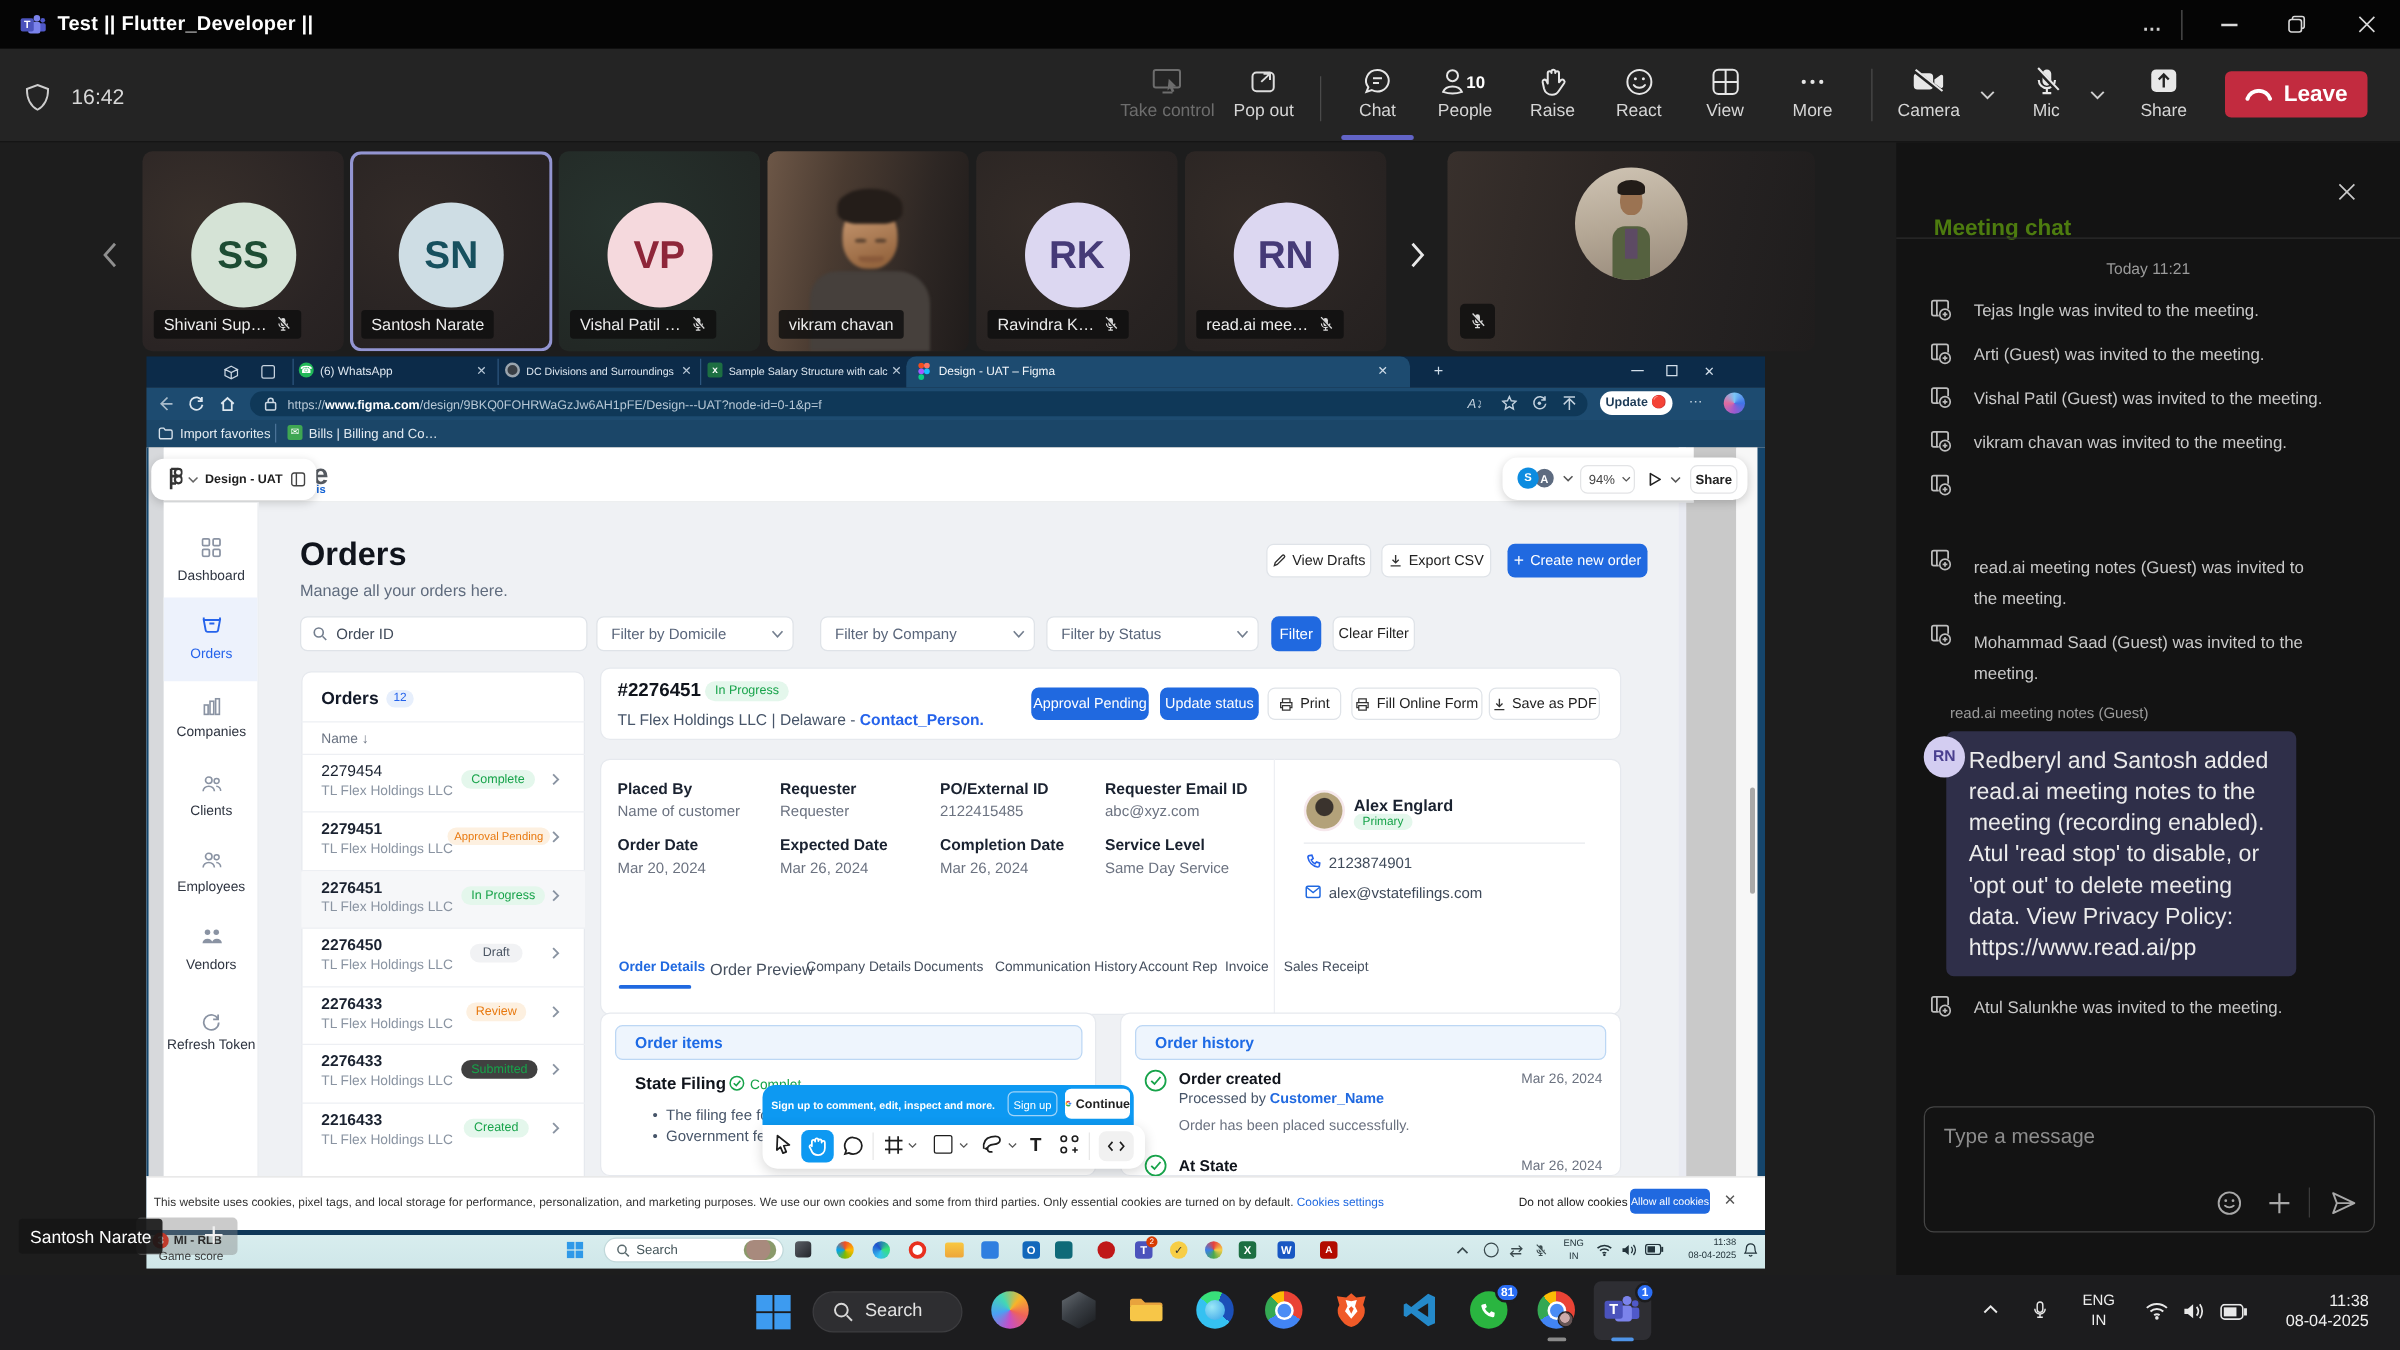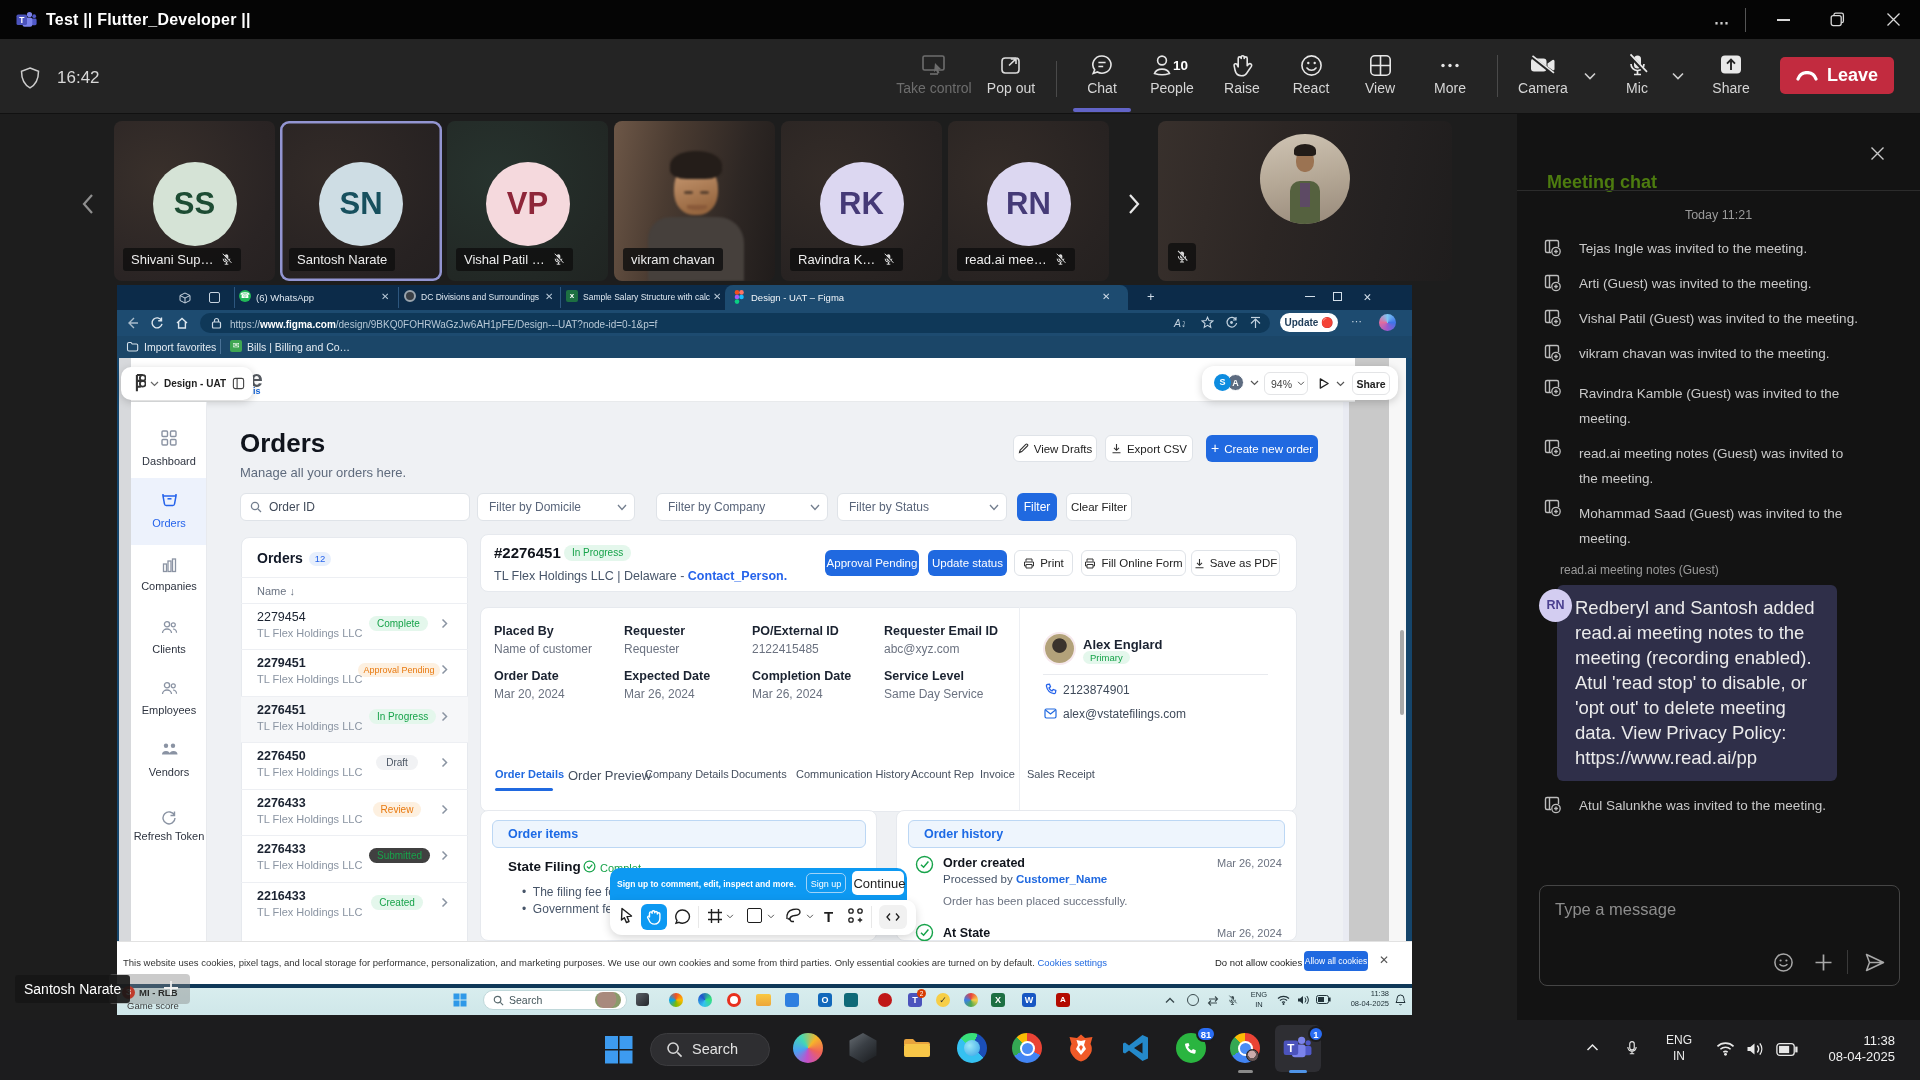--- a/index.html
+++ b/index.html
@@ -628,21 +628,21 @@
       <div class="abs" style="left:493px; top:583px; width:297px; height:32px; background:#0d99f2; border-radius:10px 10px 0 0;"></div>
       <div class="abs" style="left:500px; top:594px; font-size:8.5px; font-weight:bold; color:#fff; white-space:nowrap;">Sign up to comment, edit, inspect and more.</div>
       <div class="abs" style="left:689px; top:588px; width:40px; height:20px; border:1px solid #9fd3f8; border-radius:5px; font-size:9px; color:#fff; text-align:center; line-height:20px; white-space:nowrap;">Sign up</div>
       <div class="abs" style="left:735px; top:586px; width:52px; height:24px; background:#fff; border-radius:5px; display:flex; align-items:center; justify-content:center; gap:3px;">
         <svg width="10" height="10" viewBox="0 0 10 10">
             <path d="M9 5.1 q0 -0.8 -0.15 -1.4 L5.1 3.7 L5.1 5.9 L7.3 5.9 Q7.1 6.9 6.3 7.5" fill="#4285f4"></path>
             <path d="M5.1 9 q1.7 0 2.9 -1.1 L6.3 6.5 Q5.8 6.9 5.1 6.9 Q3.7 6.9 3.2 5.7 L1.3 7.2 Q2.5 9 5.1 9" fill="#34a853"></path>
             <path d="M3.2 5.7 Q3 5.2 3 4.9 Q3 4.6 3.2 4.1 L1.3 2.6 Q0.8 3.7 0.8 4.9 Q0.8 6.1 1.3 7.2 Z" fill="#fbbc05"></path>
             <path d="M5.1 2.9 Q6 2.9 6.7 3.5 L6.9 1.5 Q5.9 0.8 5.1 0.8 Q2.5 0.8 1.3 2.6 L3.2 4.1 Q3.7 2.9 5.1 2.9" fill="#ea4335"></path>
           </svg>
-        <span style="font-size:13px; font-weight:normal; color:#222;text-align:center;">Continue</span>
+        <span style="font-size:10px; font-weight:bold; color:#222;text-align:center;">Continue</span>
       </div>
 
       <div class="abs" style="left:493px; top:615px; width:306px; height:35px; background:#fff; border-radius:0 10px 12px 12px; box-shadow:0 3px 10px rgba(0,0,0,.16);"></div>
       <svg class="abs" style="left:502px; top:622px;" width="15" height="17" viewBox="0 0 15 17">
           <path d="M3 1.5 L12.5 9 L8 9.6 L10 14.5 L7.4 15.5 L5.4 10.7 L2.5 13 Z" fill="none" stroke="#1e1e1e" stroke-width="1.4" stroke-linejoin="round"></path>
         </svg>
       <div class="abs" style="left:524px; top:619px; width:26px; height:26px; background:#0d99f2; border-radius:6px;"></div>
       <svg class="abs" style="left:529px; top:623px;" width="16" height="18" viewBox="0 0 16 18">
           <path d="M3.5 9 L3.5 5.2 a1.3 1.3 0 0 1 2.6 0 L6.1 4 a1.3 1.3 0 0 1 2.6 0 L8.7 4.8 a1.3 1.3 0 0 1 2.6 0 L11.3 6 a1.3 1.3 0 0 1 2.6 0 L13.9 10.5 a5.4 5.4 0 0 1 -5.4 5.6 a5.8 5.8 0 0 1 -5.5 -4 L1.6 9.4 a1.4 1.4 0 0 1 1.9 -1.3 Z" fill="none" stroke="#fff" stroke-width="1.4" stroke-linejoin="round"></path>
         </svg>
@@ -798,21 +798,20 @@
         <circle cx="13" cy="13.5" r="4.2" fill="#131313" stroke="#bdbdbd" stroke-width="1.3"></circle>
         <path d="M13 11.6 L13 15.4 M11.1 13.5 L14.9 13.5" stroke="#bdbdbd" stroke-width="1.3"></path>
       </svg>
     <div class="abs evt" style="left:62px; top:232px;">vikram chavan was invited to the meeting.</div>
     <svg class="abs evticon" style="left:26px; top:264px;" width="19" height="19" viewBox="0 0 19 19">
         <path d="M15.5 9 L15.5 4 Q15.5 2.5 14 2.5 L4 2.5 Q2.5 2.5 2.5 4 L2.5 13 Q2.5 14.5 4 14.5 L8 14.5" fill="none" stroke="#bdbdbd" stroke-width="1.4"></path>
         <path d="M6.5 2.5 L6.5 14.5" stroke="#bdbdbd" stroke-width="1.4"></path>
         <circle cx="13" cy="13.5" r="4.2" fill="#131313" stroke="#bdbdbd" stroke-width="1.3"></circle>
         <path d="M13 11.6 L13 15.4 M11.1 13.5 L14.9 13.5" stroke="#bdbdbd" stroke-width="1.3"></path>
       </svg>
-    <div class="abs evt" style="left:62px; top:267px; width:290px; line-height:25px;">Ravindra Kamble (Guest) was invited to the meeting.</div>
     <svg class="abs evticon" style="left:26px; top:324px;" width="19" height="19" viewBox="0 0 19 19">
         <path d="M15.5 9 L15.5 4 Q15.5 2.5 14 2.5 L4 2.5 Q2.5 2.5 2.5 4 L2.5 13 Q2.5 14.5 4 14.5 L8 14.5" fill="none" stroke="#bdbdbd" stroke-width="1.4"></path>
         <path d="M6.5 2.5 L6.5 14.5" stroke="#bdbdbd" stroke-width="1.4"></path>
         <circle cx="13" cy="13.5" r="4.2" fill="#131313" stroke="#bdbdbd" stroke-width="1.3"></circle>
         <path d="M13 11.6 L13 15.4 M11.1 13.5 L14.9 13.5" stroke="#bdbdbd" stroke-width="1.3"></path>
       </svg>
     <div class="abs evt" style="left:62px; top:327px; width:282px; line-height:25px;">read.ai meeting notes (Guest) was invited to the meeting.</div>
     <svg class="abs evticon" style="left:26px; top:384px;" width="19" height="19" viewBox="0 0 19 19">
         <path d="M15.5 9 L15.5 4 Q15.5 2.5 14 2.5 L4 2.5 Q2.5 2.5 2.5 4 L2.5 13 Q2.5 14.5 4 14.5 L8 14.5" fill="none" stroke="#bdbdbd" stroke-width="1.4"></path>
         <path d="M6.5 2.5 L6.5 14.5" stroke="#bdbdbd" stroke-width="1.4"></path>

